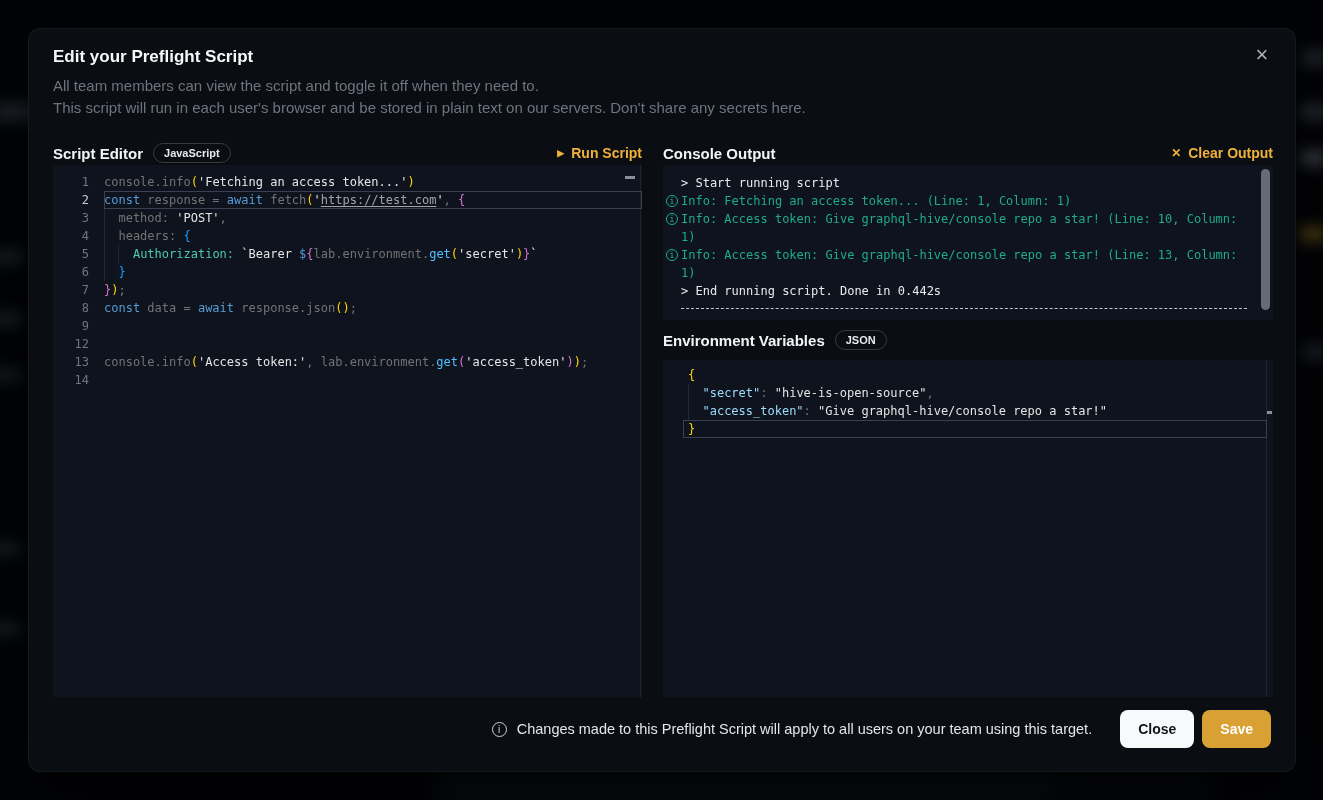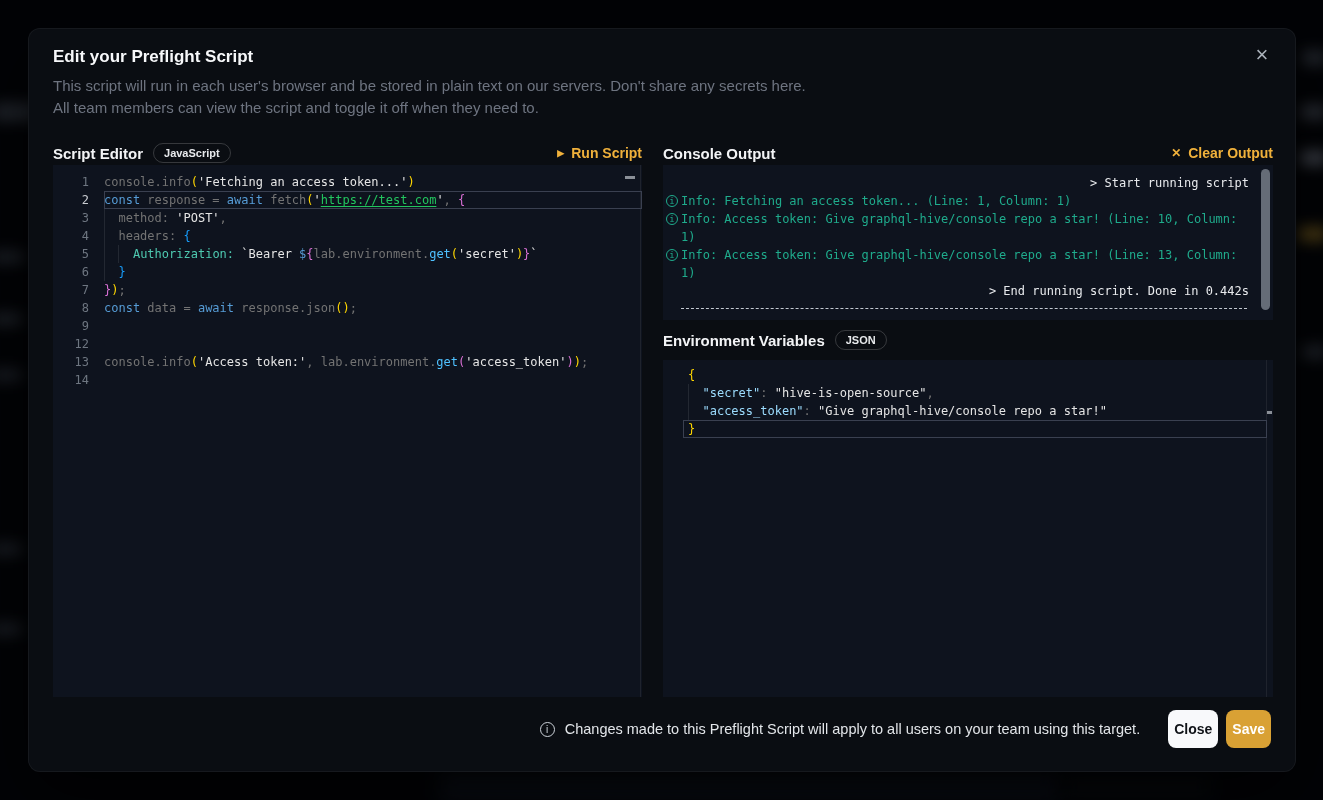--- a/index.html
+++ b/index.html
@@ -48,49 +48,49 @@
   .line-body { position:relative; flex:1; margin-left:3px; padding-right:2px; }
   .line-body.active { outline:1px solid #3a4050; outline-offset:-1px; }
   .guide { position:absolute; top:0; bottom:0; width:1px; background:rgba(255,255,255,0.09); }
 
   .env-line { display:flex; height:18px; white-space:pre; padding-left:20px; }
   .env-body { position:relative; flex:1; padding-left:5px; margin-right:6px; }
   .env-body.active { outline:1px solid #3a4050; outline-offset:-1px; }
 
   
   .tk-kw { color:#569cd6; } .tk-str { color:#e5e5e5;margin-top:45px; }
-  .tk-str-link { color:#22c55e; text-decoration:underline; text-underline-offset:2px; }
+  .tk-str-link { color:#a3a3a3; text-decoration:underline; text-underline-offset:2px; }
   .tk-prop { color:#4ec9b0; } .tk-fn { color:#4fc1ff; } .tk-fg { color:#737373; }
   .tk-b1 { color:#ffd700; } .tk-b2 { color:#da70d6; } .tk-b3 { color:#179fff; }
   .tk-key { color:#9cdcfe; }
 
   
   .console-inner { padding-right:24px; }
   .c-row { display:flex; align-items:flex-start; }
   .c-icon-col { flex:0 0 18px; display:flex; justify-content:flex-start; padding-left:3px; padding-top:3px; }
   .c-text { flex:1; white-space:pre-wrap; word-break:normal; }
-  .c-log { color:#e8eaed;text-align:right; } .c-info { color:#1fab8c; }
+  .c-log { color:#e8eaed; } .c-info { color:#1fab8c; }
   .info-circle { width:12px; height:12px; border:1px solid currentColor; border-radius:50%;
                  font-size:9px; line-height:11px; text-align:center; font-style:normal; display:block; }
   .c-sep { border-bottom:1px dashed #c2c8d0; margin:8px 2px 0 18px; height:1px; }
 
   .scrolltrack { position:absolute; top:2px; bottom:2px; right:2px; width:12px; }
   .scrollthumb { position:absolute; top:2px; bottom:8px; right:1px; width:9px;
                  background:#656c77; border-radius:5px; }
   .ruler-line { position:absolute; top:0; bottom:0; width:1px; background:rgba(255,255,255,0.07); }
   .ruler-mark { position:absolute; height:3px; background:#8a8f97; }
 
   
   .footer { position:absolute; left:24px; right:24px; bottom:23px; height:38px;
             display:flex; align-items:center; justify-content:flex-end; gap:8px; }
   .footer-note { display:flex; align-items:center; gap:10px; color:#e2e5e9; font-size:14.5px; margin-right:20px; }
   .footer-info-circle { width:15px; height:15px; border:1.4px solid #cdd3da; border-radius:50%;
                         color:#cdd3da; font-size:10px; line-height:13px; text-align:center; }
   .btn { height:38px; border:none; border-radius:8px; font-size:14px; font-weight:bold;
-         padding:0 6px; cursor:pointer; font-family:"Liberation Sans", sans-serif; }
+         padding:0 18px; cursor:pointer; font-family:"Liberation Sans", sans-serif; }
   .btn-close { background:#f8f9fb; color:#101318; }
   .btn-save { background:#d9a134; color:#ffffff; }
 </style>
 </head>
 <body>
 
 <div class="page">
 
   <div class="blob" style="left:-6px; top:102px; width:42px; height:20px; background:#39404d;"></div>
   <div class="blob" style="left:-8px; top:250px; width:32px; height:14px; background:#333a46;"></div>
@@ -104,22 +104,22 @@
   <div class="blob" style="left:1298px; top:226px; width:28px; height:16px; background:#8a6d26;"></div>
   <div class="blob" style="left:1302px; top:345px; width:24px; height:14px; background:#39404d;"></div>
   <div class="blob" style="left:440px; top:770px; width:620px; height:34px; background:#121826; filter:blur(10px);"></div>
   <div class="blob" style="left:1062px; top:772px; width:150px; height:30px; background:#0c1016; filter:blur(9px);"></div>
   <div class="backdrop-dim"></div>
 
   <div class="modal">
     <div class="modal-close">×</div>
     <div class="modal-title">Edit your Preflight Script</div>
     <div class="modal-desc">
+      <div>All team members can view the script and toggle it off when they need to.</div>
       <div>This script will run in each user's browser and be stored in plain text on our servers. Don't share any secrets here.</div>
-      <div>All team members can view the script and toggle it off when they need to.</div>
     </div>
 
     <div class="cols">
 
       <div class="col-left">
         <div class="section-head">
           <span class="section-title">Script Editor</span>
           <span class="badge">JavaScript</span>
           <span class="head-spacer"></span>
           <span class="accent-btn">

